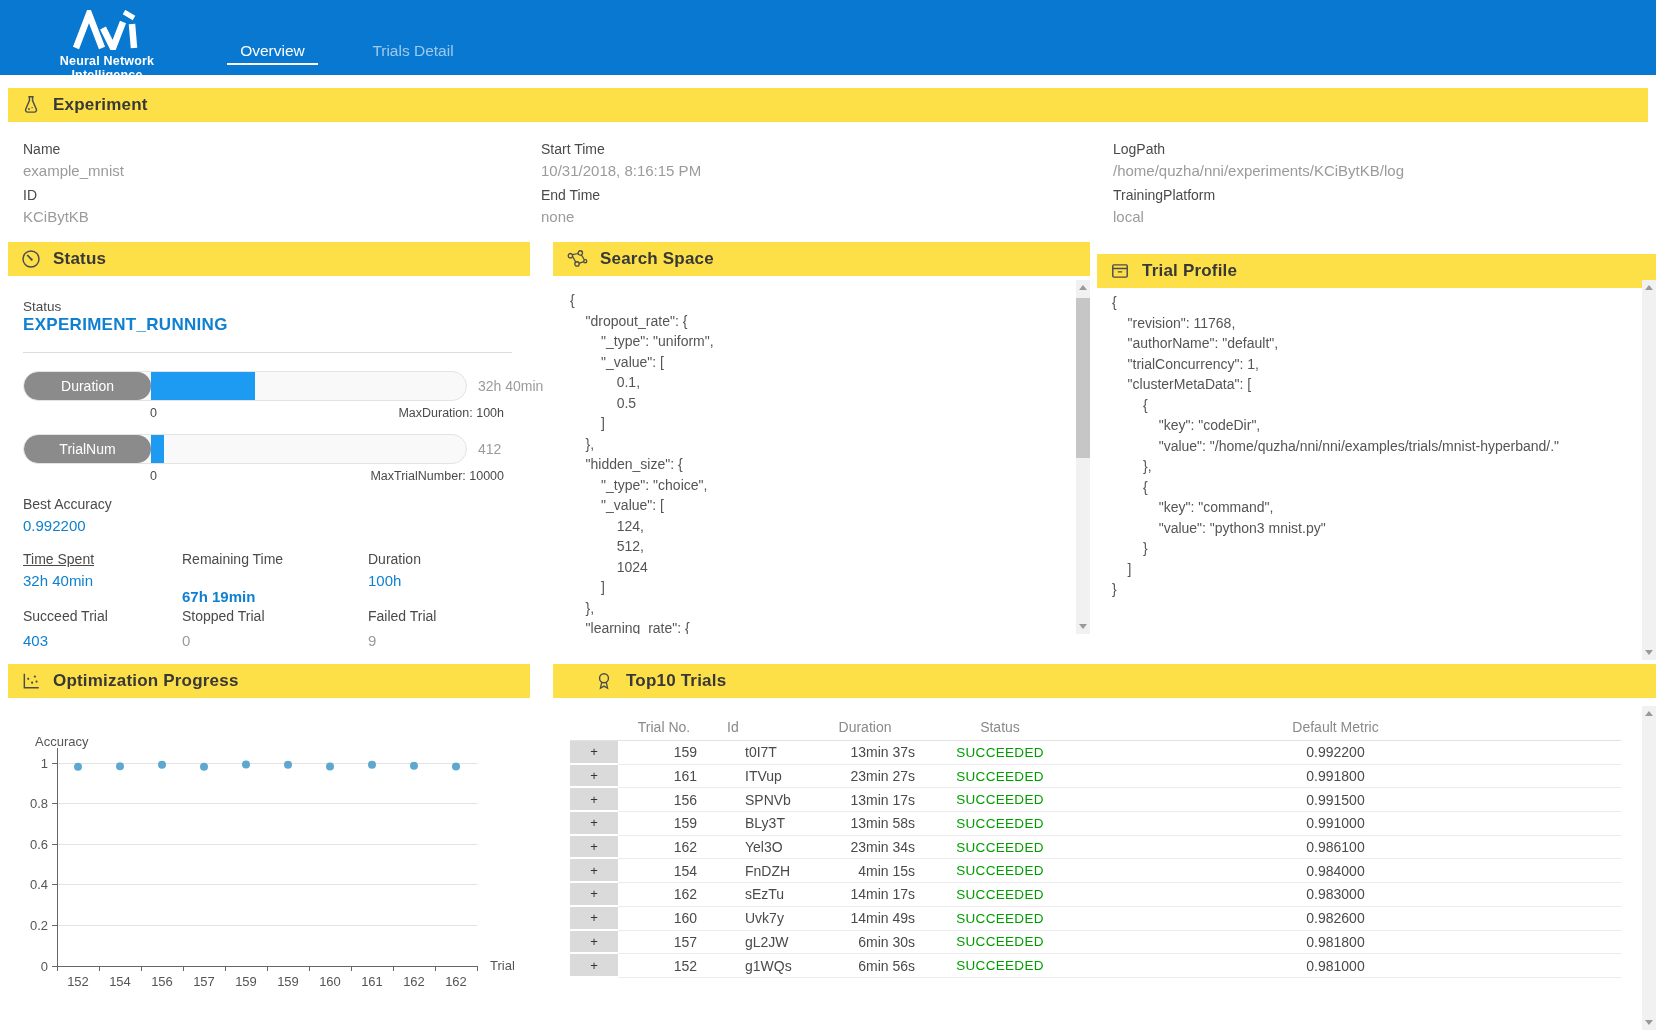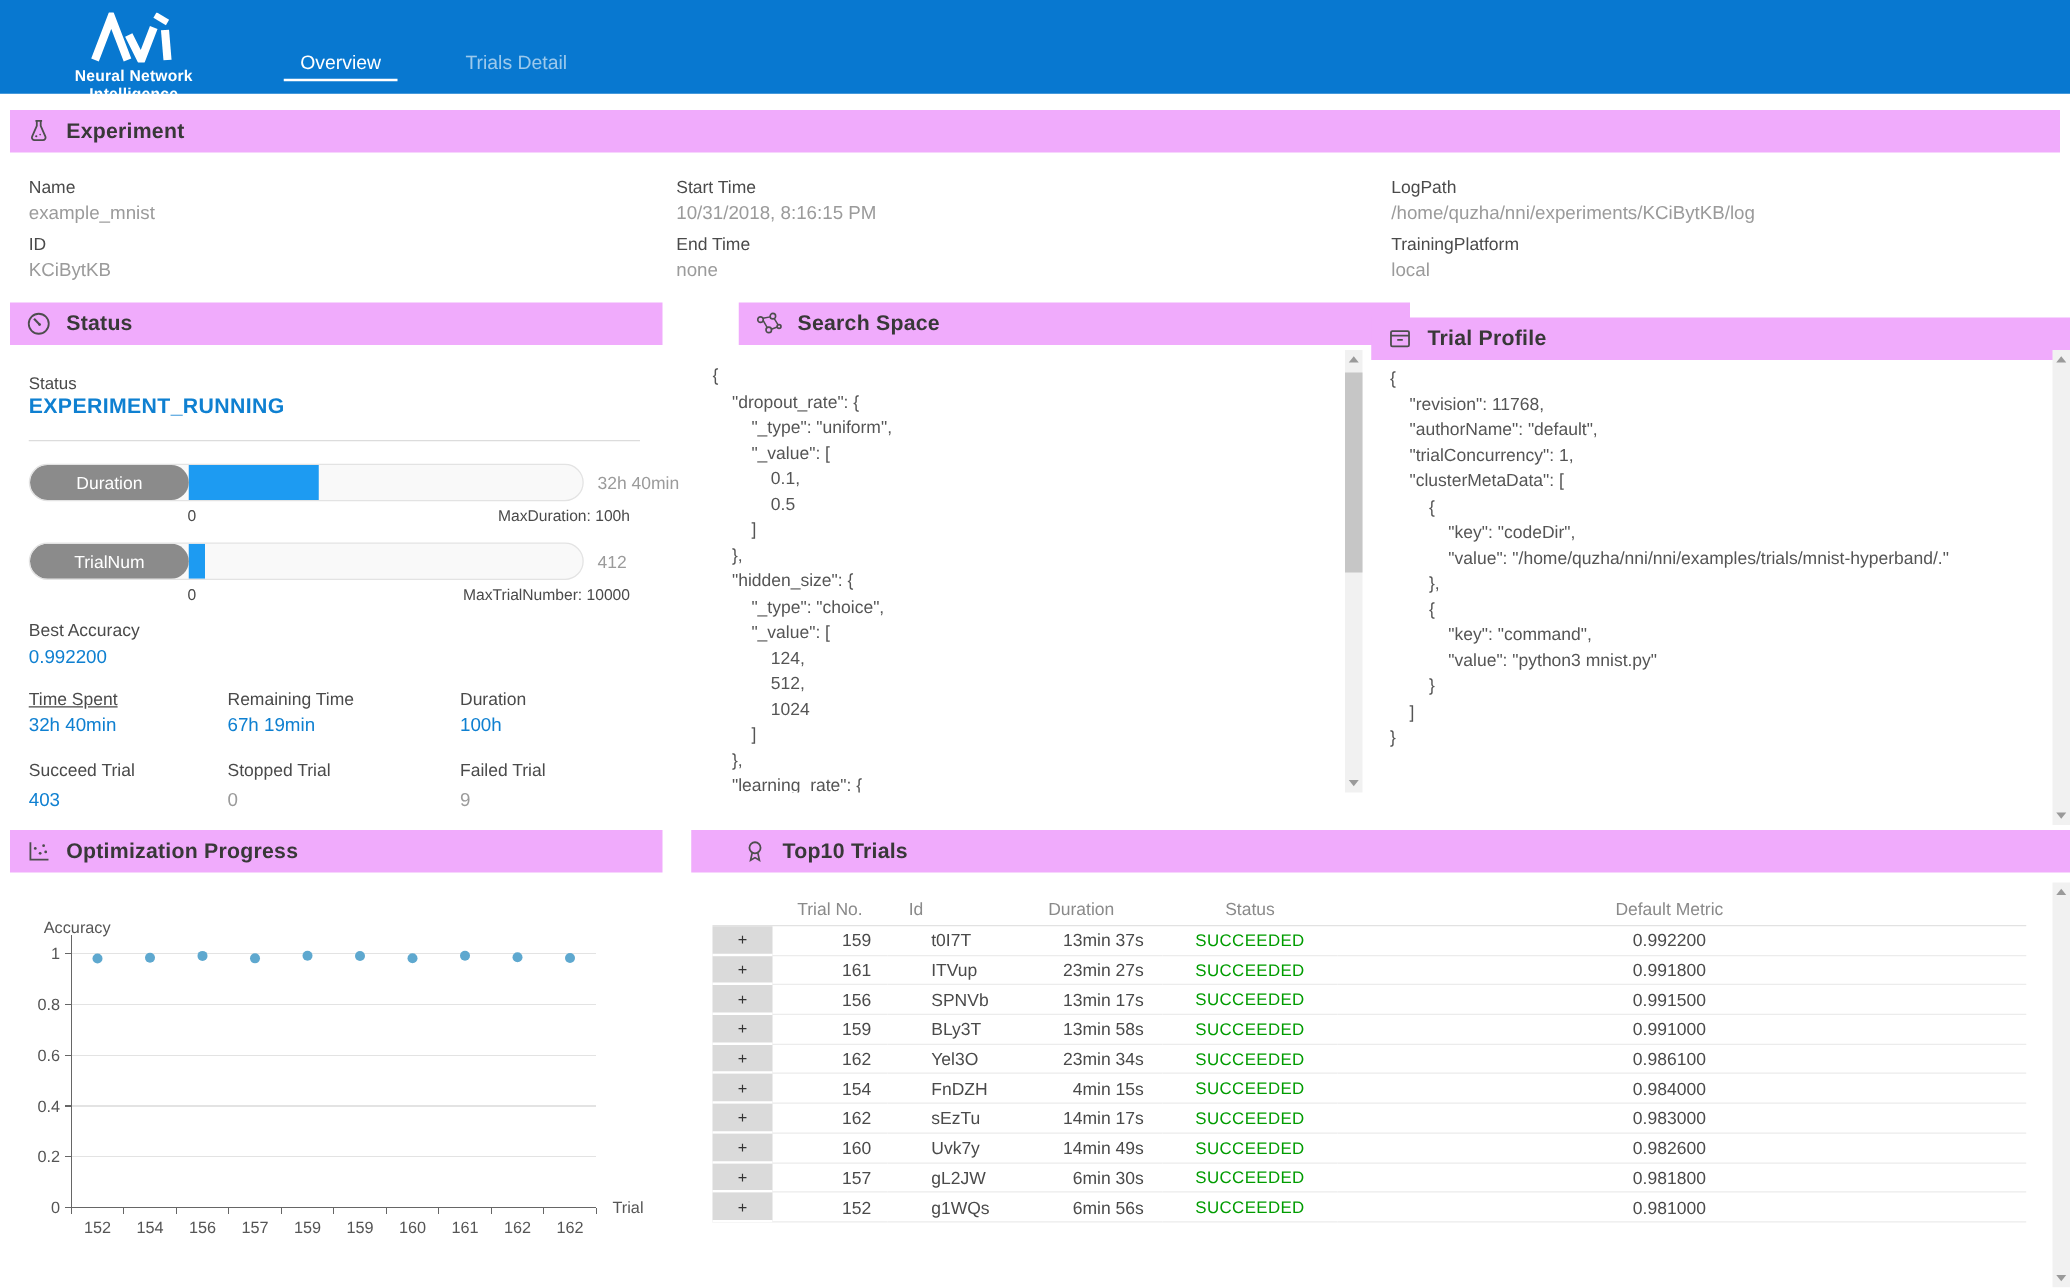--- a/index.html
+++ b/index.html
@@ -10,21 +10,21 @@
   .nav{position:absolute;left:0;top:0;width:1656px;height:75px;background:#0878d0;}
   .logo-svg{position:absolute;left:72px;top:10px;}
   .brand{position:absolute;left:26px;top:54px;width:162px;text-align:center;
          font-size:12.5px;font-weight:600;color:#fff;letter-spacing:.2px;}
   .tab{position:absolute;top:42px;font-size:15.5px;text-align:center;cursor:pointer;}
   .tab-active{left:227px;width:91px;color:#fff;}
   .tab-underline{position:absolute;left:227px;top:63px;width:91px;height:2px;background:#fff;}
   .tab-inactive{left:358px;width:110px;color:rgba(255,255,255,.6);}
 
   
-  .sec-head{position:absolute;height:34px;background:#f0abfc;display:flex;align-items:center;}
+  .sec-head{position:absolute;height:34px;background:#fde047;display:flex;align-items:center;}
   .sec-head .ic{margin-left:13px;display:flex;align-items:center;}
   .sec-head .t{margin-left:12px;font-size:17px;font-weight:600;color:#383838;letter-spacing:.2px;}
 
   
   .exp-col{position:absolute;top:141px;width:480px;height:95px;}
   .exp-col>div{position:absolute;left:0;white-space:nowrap;}
   .f-label{font-size:14px;color:#4a4a4a;}
   .f-value{font-size:15px;color:#9b9b9b;}
 
   
@@ -160,32 +160,32 @@
   <span>0</span>
   <span>MaxTrialNumber: 10000</span>
 </div>
 
 <div class="stat-label" style="left:23px;top:496px">Best Accuracy</div>
 <div class="stat-value v-blue" style="left:23px;top:517px">0.992200</div>
 <div id="stats-grid">
     <div class="stat-label" style="left: 23px; top: 551px; text-decoration: underline;">Time Spent</div>
     <div class="stat-value v-blue" style="left: 23px; top: 572px;">32h 40min</div>
     <div class="stat-label" style="left: 182px; top: 551px;">Remaining Time</div>
-    <div class="stat-value v-blue" style="left: 182px; top: 572px;">67h 19min</div>
+    <div class="stat-value v-blue" style="left: 182px; top: 588px; font-weight: bold;">67h 19min</div>
     <div class="stat-label" style="left: 368px; top: 551px;">Duration</div>
     <div class="stat-value v-blue" style="left: 368px; top: 572px;">100h</div>
     <div class="stat-label" style="left: 23px; top: 608px;">Succeed Trial</div>
     <div class="stat-value v-blue" style="left: 23px; top: 632px;">403</div>
     <div class="stat-label" style="left: 182px; top: 608px;">Stopped Trial</div>
     <div class="stat-value v-gray" style="left: 182px; top: 632px;">0</div>
     <div class="stat-label" style="left: 368px; top: 608px;">Failed Trial</div>
     <div class="stat-value v-gray" style="left: 368px; top: 632px;">9</div>
   </div>
 
-<div class="sec-head" style="left:553px;top:242px;width:537px;margin-left:38px;">
+<div class="sec-head" style="left:553px;top:242px;width:537px;">
   <span class="ic">
     <svg width="22" height="20" viewBox="0 0 20 18">
         <circle cx="4" cy="6" r="2" stroke="#4d4d4d" stroke-width="1.2" fill="none"></circle>
         <circle cx="13" cy="3.5" r="2" stroke="#4d4d4d" stroke-width="1.2" fill="none"></circle>
         <circle cx="10" cy="13.5" r="2" stroke="#4d4d4d" stroke-width="1.2" fill="none"></circle>
         <circle cx="17.5" cy="11" r="1.4" stroke="#4d4d4d" stroke-width="1.2" fill="none"></circle>
         <path d="M5.9 6.5 L8.9 11.8 M5.8 5 L11.1 4 M14 5.2 L16.8 9.9 M11.9 13 L16.2 11.4" stroke="#4d4d4d" stroke-width="1.1"></path>
       </svg>
   </span>
   <span class="t">Search Space</span>

